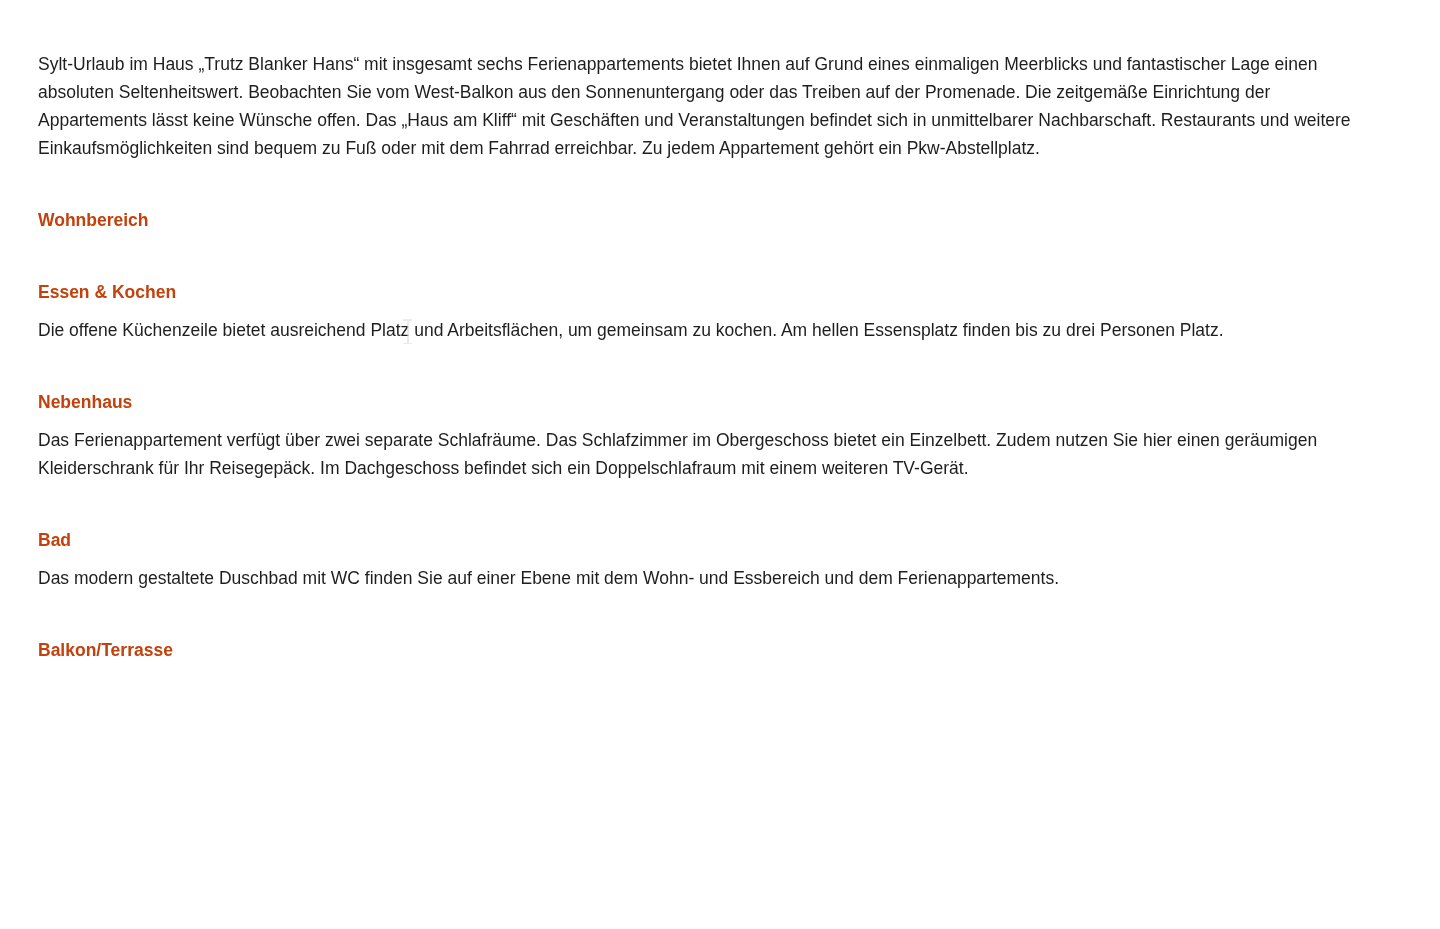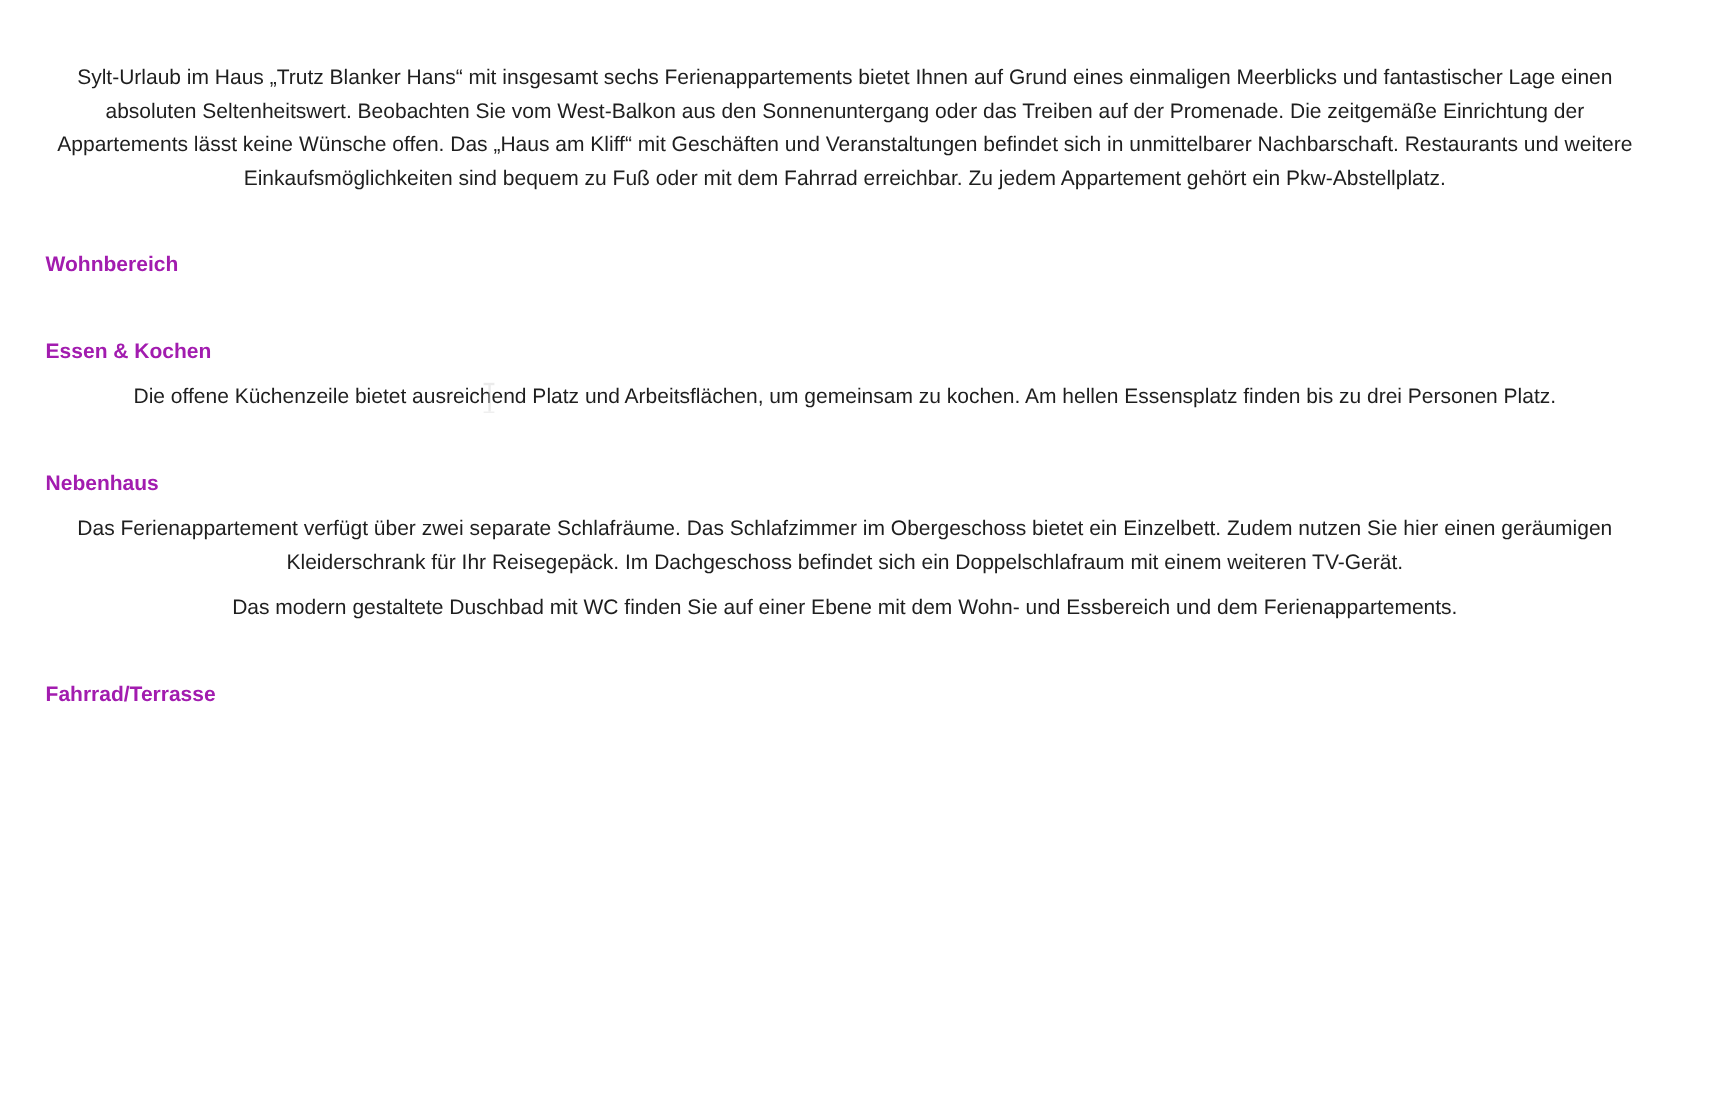--- a/index.html
+++ b/index.html
@@ -19,28 +19,27 @@
     position: relative;
     padding: 50px 70px 0 38px;
     max-width: 1332px;
   }
   .page p {
     margin: 0 0 10px 0;
     font-size: 17.5px;
     line-height: 28px;
     font-weight: 400;
     color: #1e1e1e;
-    text-align: center;
   }
   .page h2 {
     margin: 44px 0 10px 0;
     font-size: 17.5px;
     line-height: 28px;
     font-weight: 700;
-    color: #a21caf;
+    color: #c2410c;
   }
   
   .ibeam {
     position: absolute;
     left: 402px;
     top: 318px;
     width: 11px;
     height: 27px;
     opacity: 0.55;
   }
@@ -78,25 +77,26 @@
     <h2>Essen &amp; Kochen</h2>
     <p>Die offene Küchenzeile bietet ausreichend Platz und Arbeitsflächen, um gemeinsam zu kochen. Am hellen Essensplatz finden bis zu drei Personen Platz.</p>
   </section>
 
   <section>
     <h2>Nebenhaus</h2>
     <p>Das Ferienappartement verfügt über zwei separate Schlafräume. Das Schlafzimmer im Obergeschoss bietet ein Einzelbett. Zudem nutzen Sie hier einen geräumigen Kleiderschrank für Ihr Reisegepäck. Im Dachgeschoss befindet sich ein Doppelschlafraum mit einem weiteren TV-Gerät.</p>
   </section>
 
   <section>
+    <h2>Bad</h2>
     <p>Das modern gestaltete Duschbad mit WC finden Sie auf einer Ebene mit dem Wohn- und Essbereich und dem Ferienappartements.</p>
   </section>
 
   <section>
-    <h2>Fahrrad/Terrasse</h2>
+    <h2>Balkon/Terrasse</h2>
   </section>
 
 </div>
 
 <div class="ibeam">
   <span class="cap-top"></span>
   <span class="stem"></span>
   <span class="cap-bottom"></span>
 </div>
 

